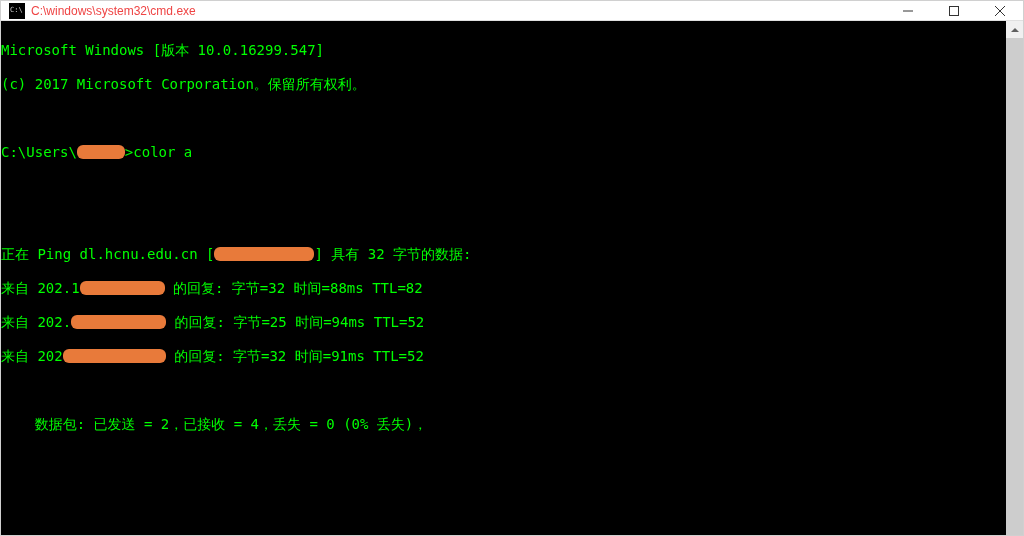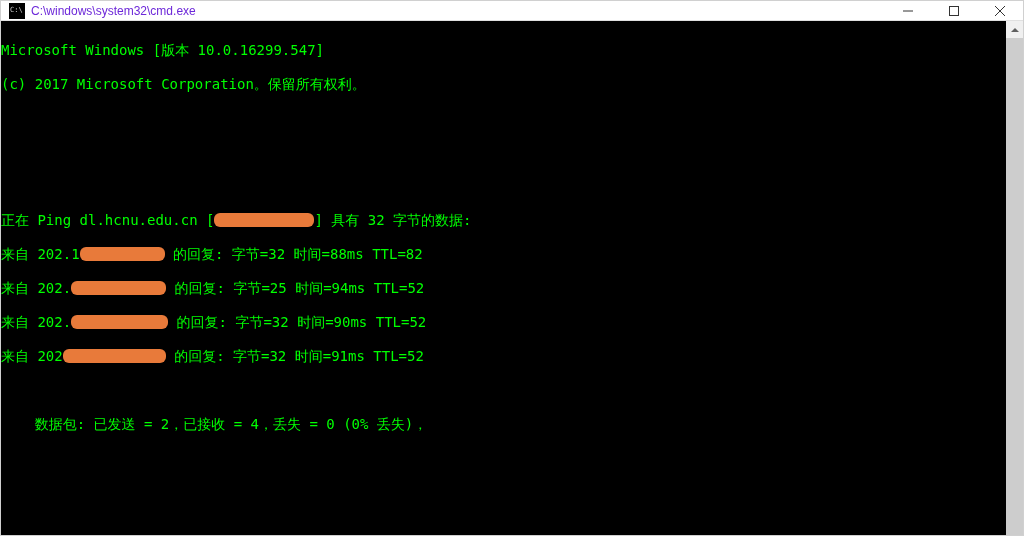--- a/index.html
+++ b/index.html
@@ -45,21 +45,21 @@
       content: "C:\\";
       color: #ccc;
       font-size: 7px;
       font-family: monospace;
       position: absolute;
       top: 3px;
       left: 1px;
     }
     .titlebar-title {
       font-size: 12px;
-      color: #6d28d9;
+      color: #ef4444;
       flex: 1;
     }
     .titlebar-controls {
       display: flex;
       height: 100%;
     }
     .titlebar-btn {
       width: 46px;
       height: 100%;
       display: flex;
@@ -159,26 +159,26 @@
           </svg>
       </div>
     </div>
   </div>
 
   <div class="console-area">
     <div class="console-content">
 <div class="line"><span>Microsoft Windows [版本 10.0.16299.547]</span></div>
 <div class="line"><span>(c) 2017 Microsoft Corporation。保留所有权利。</span></div>
 <div class="line"></div>
+<div class="line"><span>C:\Users\</span><span class="redact" style="width:48px"></span><span>&gt;color a</span></div>
 <div class="line"></div>
 <div class="line"></div>
 <div class="line"><span>正在 Ping dl.hcnu.edu.cn [</span><span class="redact" style="width:100px"></span><span>] 具有 32 字节的数据:</span></div>
 <div class="line"><span>来自 202.1</span><span class="redact" style="width:85px"></span><span> 的回复: 字节=32 时间=88ms TTL=82</span></div>
 <div class="line"><span>来自 202.</span><span class="redact" style="width:95px"></span><span> 的回复: 字节=25 时间=94ms TTL=52</span></div>
-<div class="line"><span>来自 202.</span><span class="redact" style="width:97px"></span><span> 的回复: 字节=32 时间=90ms TTL=52</span></div>
 <div class="line"><span>来自 202</span><span class="redact" style="width:103px"></span><span> 的回复: 字节=32 时间=91ms TTL=52</span></div>
 <div class="line"></div>
 <div class="line"><span>    数据包: 已发送 = 2，已接收 = 4，丢失 = 0 (0% 丢失)，</span></div>
 
 
 
 
     </div>
 
     <div class="scrollbar">

